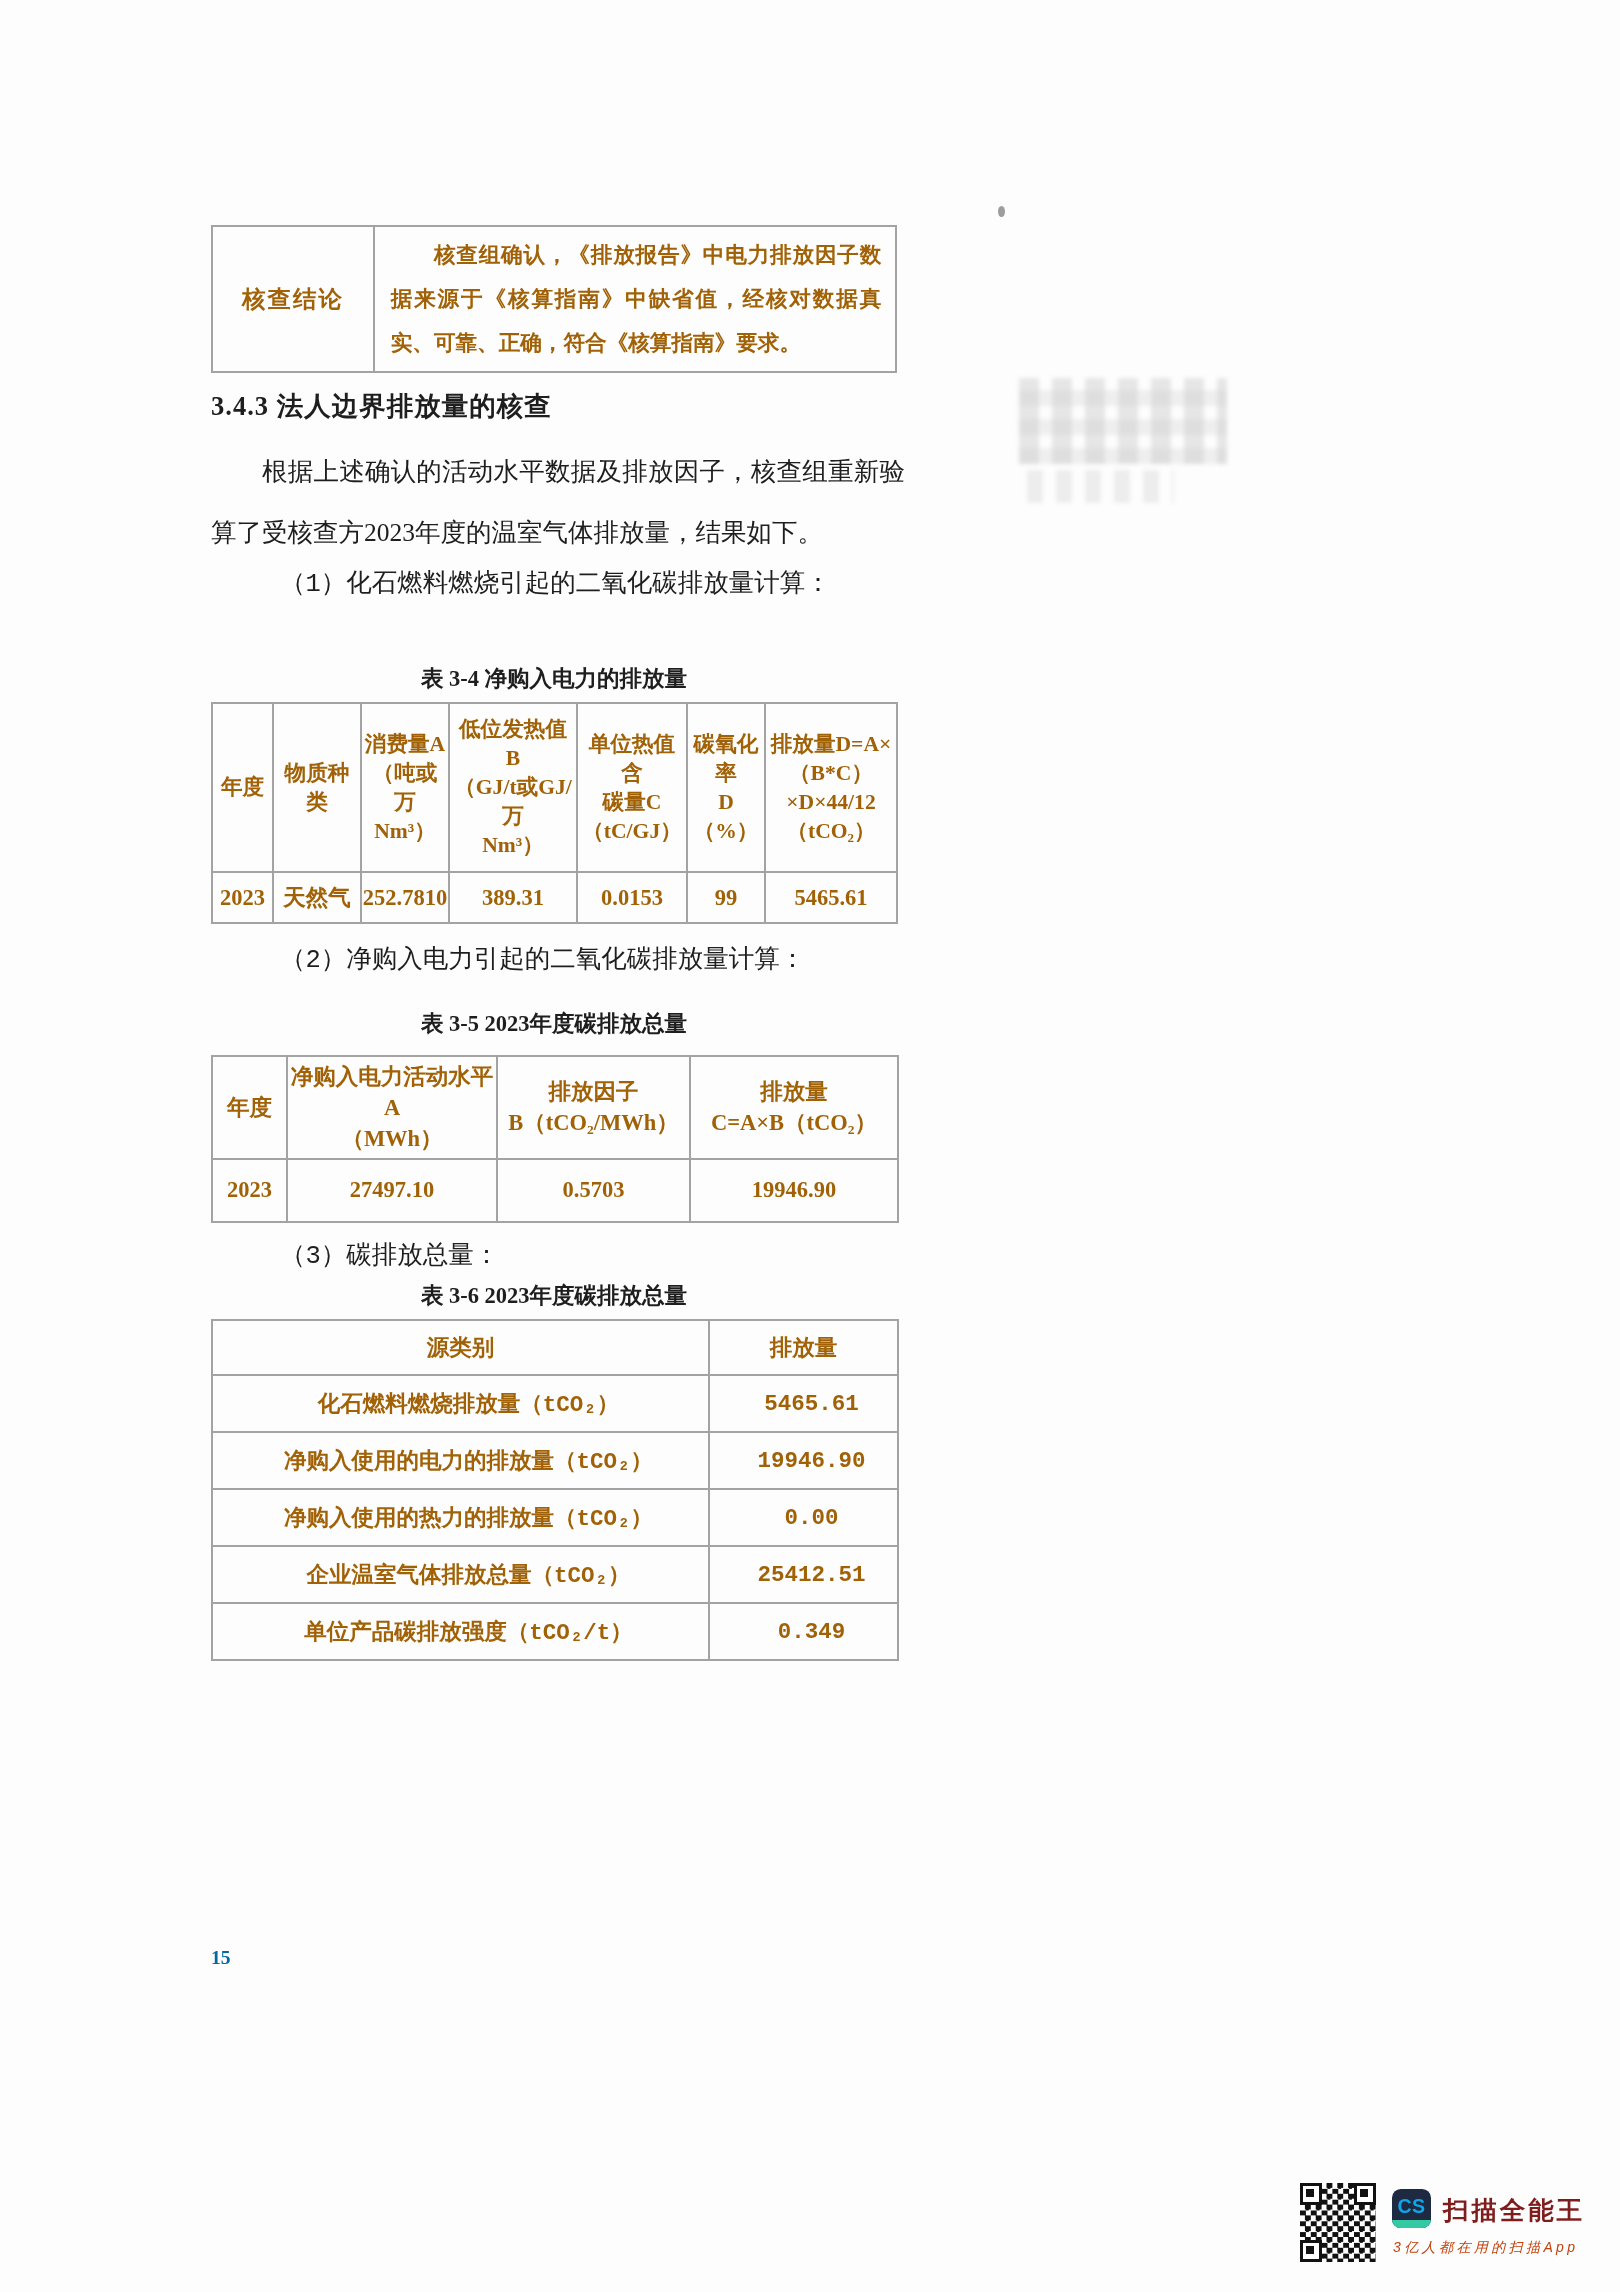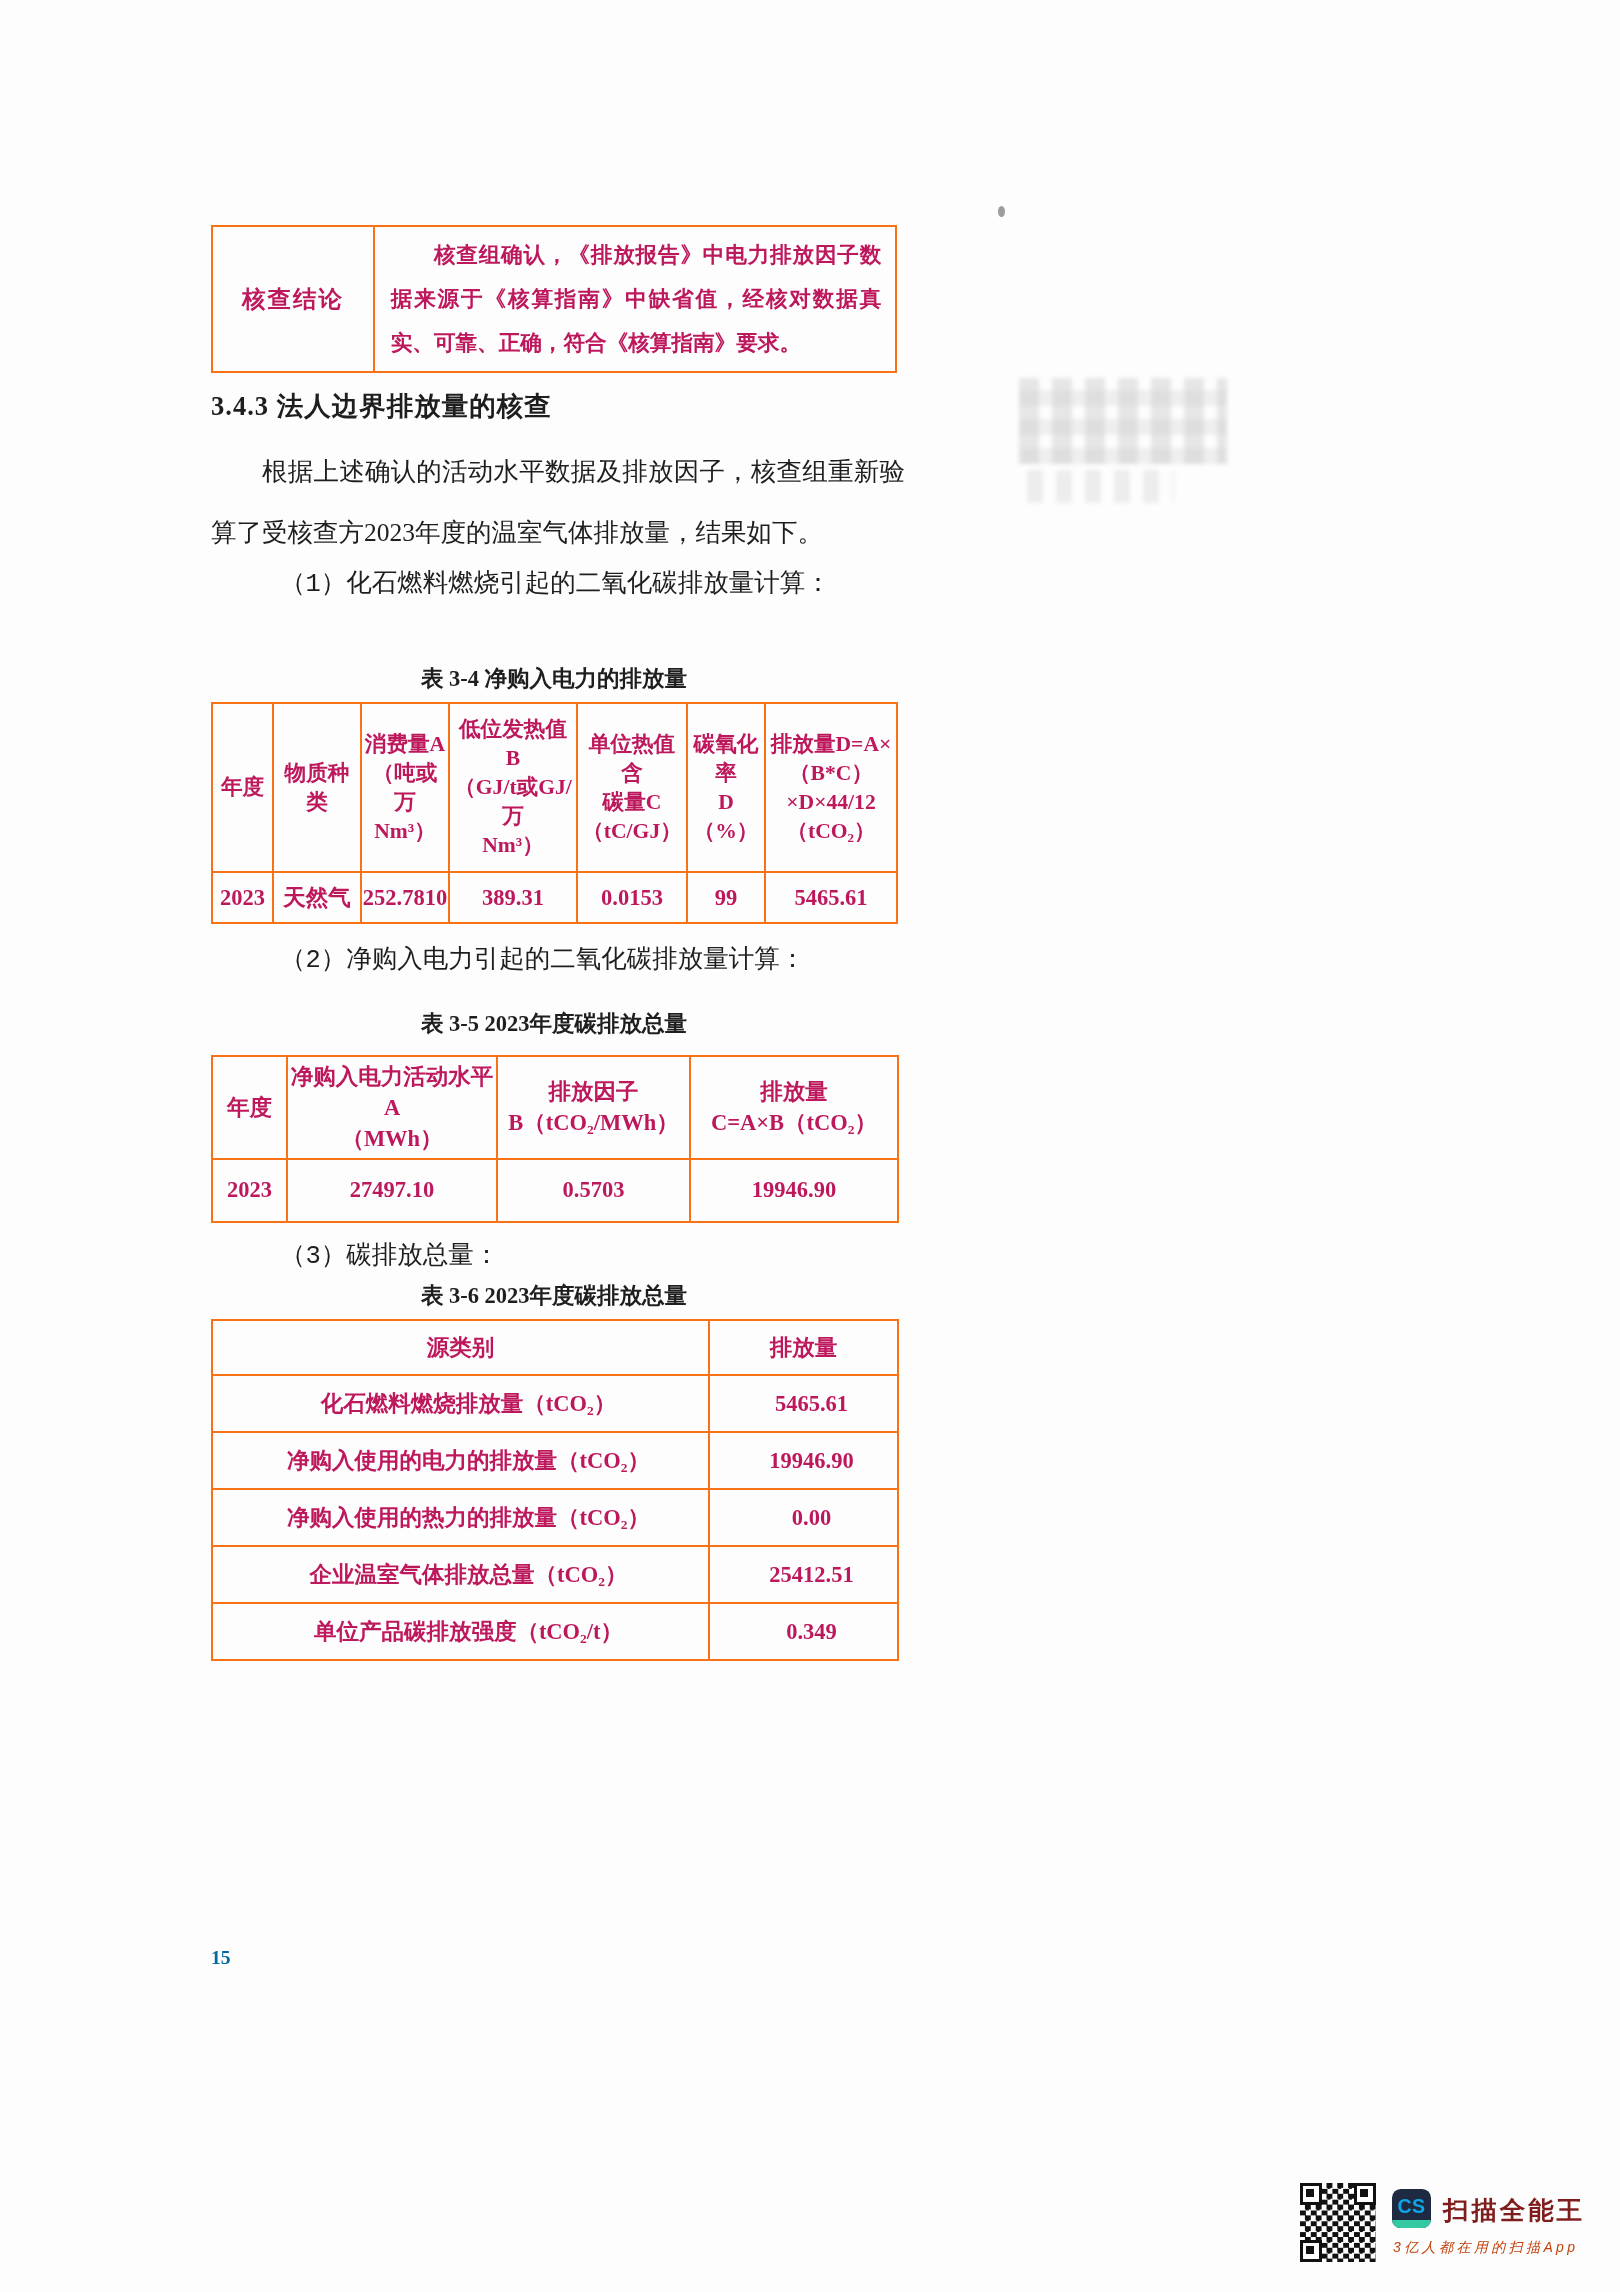--- a/index.html
+++ b/index.html
@@ -13,25 +13,25 @@
     overflow:hidden;
   }
 
   
   table.doc-table {
     border-collapse:collapse;
     table-layout:fixed;
     position:absolute;
   }
   table.doc-table th, table.doc-table td {
-    border:2px solid #f97316;
+    border:2px solid #a3a3a3;
     text-align:center;
     vertical-align:middle;
     font-weight:700;
-    color:#be185d;
+    color:#a16207;
   }
   .pre { white-space:pre-line; }
 
   
   .concl-table { left:211px; top:225px; width:686px; height:135px; }
   .concl-table td.lbl { width:162px; font-size:23.5px; font-weight:700; letter-spacing:2px; }
   .concl-table td.txt {
     font-weight:700; font-size:21.6px; line-height:44px;
     text-align:justify; text-indent:2em; padding:5.9px 13.7px 5.9px 15.7px;
   }
@@ -54,21 +54,21 @@
   .t34 { left:211px; top:702px; width:686px; }
   .t34 th { font-size:21.6px; line-height:29px; height:169px; padding:3.9px 2px; }
   .t34 td { font-size:22.5px; height:51px; }
 
   
   .t35 { left:211px; top:1055px; width:686px; }
   .t35 th { font-size:22.5px; line-height:31px; height:94px; padding:3.9px 2px; }
   .t35 td { font-size:22.5px; height:63px; }
 
   
-  .t36 { left:211px; top:1319px; width:686px; }
+  .t36 { left:211px; top:1319px; width:686px;font-family:Liberation Mono, monospace; }
   .t36 th { font-size:22.5px; height:55px; }
   .t36 td { font-size:22.5px; height:57px;padding-left:16px; }
 
   
   .page-num { left:211px; top:1947px; width:706px; text-align:left;
               font-size:19.6px; font-weight:700; color:#0369a1; }
 
   
   .artifact { position:absolute; pointer-events:none; }
   .ghost1 { left:1019px; top:378px; width:208px; height:86px; opacity:.35; filter:blur(2px);

